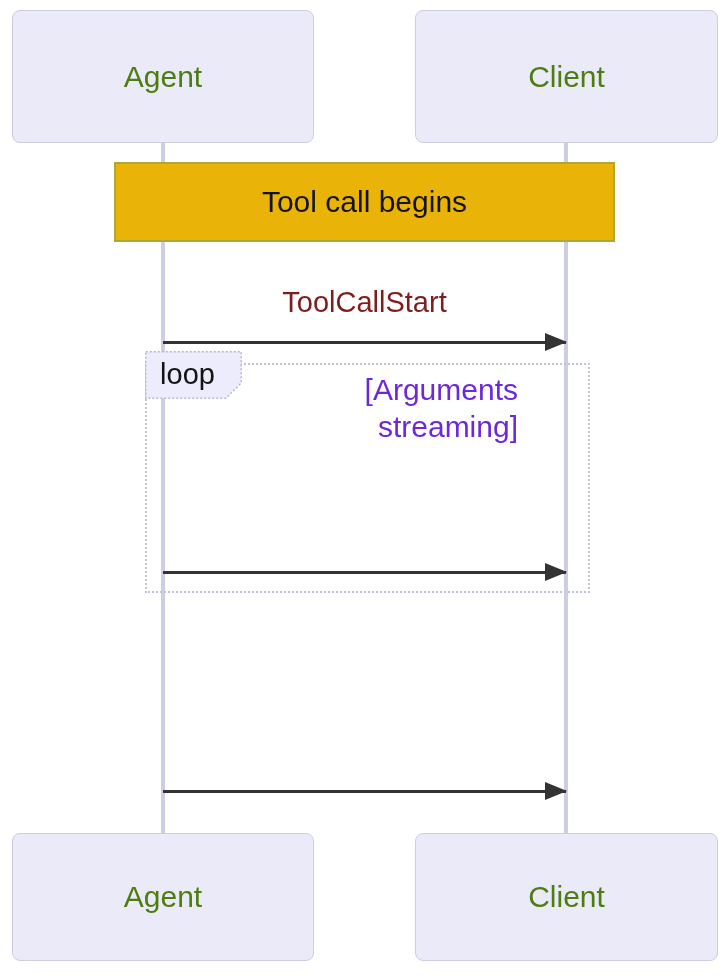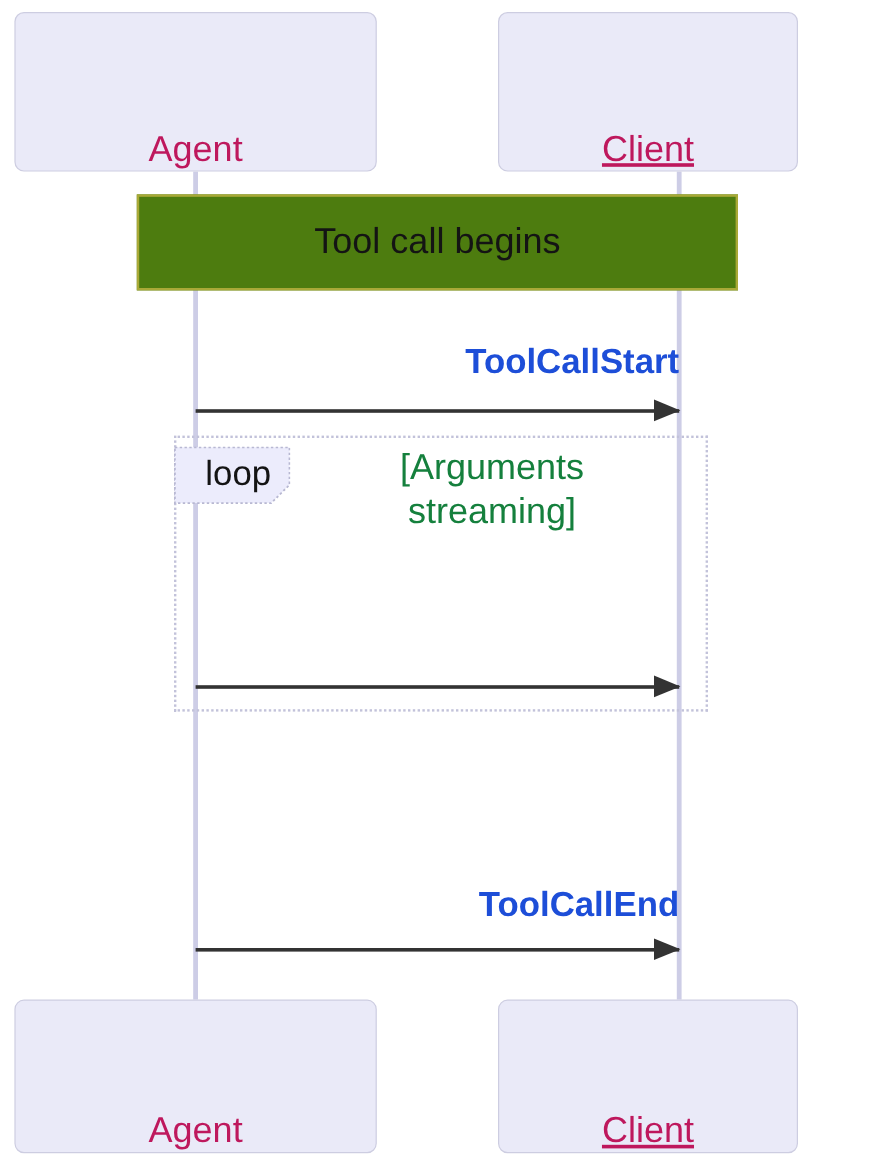--- a/index.html
+++ b/index.html
@@ -24,61 +24,60 @@
   .lifeline.agent  { left: 161px; }
   .lifeline.client { left: 564px; }
 
   
   .actor {
     position: absolute;
     background: #eaeaf8;
     border: 1.5px solid #cdcde1;
     border-radius: 8px;
     display: flex;
-    align-items: flex-end;
+    align-items: center;
     justify-content: center;
     font-size: 30px;
-    color: #be185d;
+    color: #4d7c0f;
     z-index: 5;
     box-sizing: border-box;
   }
   .actor.top    { top: 10px;  height: 133px; }
   .actor.bottom { top: 833px; height: 128px; }
   .actor.agent  { left: 12px;  width: 302px; }
-  .actor.client { left: 415px; width: 250px; text-decoration: underline; }
+  .actor.client { left: 415px; width: 303px; }
 
   
   .note {
     position: absolute;
     left: 114px;
     width: 501px;
     height: 80px;
-    background: #4d7c0f;
+    background: #eab308;
     border: 2px solid #a9a937;
     display: flex;
     align-items: center;
     justify-content: center;
     font-size: 30px;
     color: #141414;
     z-index: 3;
     box-sizing: border-box;
   }
   .note.n1 { top: 162px; }
   .note.n2 { top: 611px; }
 
   
   .msg-label {
     position: absolute;
     left: 163px;
     width: 403px;
-    text-align: right;
+    text-align: center;
     font-size: 29px;
-    color: #1d4ed8;
+    color: #7f1d1d;
     z-index: 4;
-    font-weight: bold;
   }
   .msg-label.m1 { top: 286px; }
   .msg-label.m2 { top: 516px; }
   .msg-label.m3 { top: 738px; }
 
   .arrow {
     position: absolute;
     left: 163px;
     width: 403px;
     height: 3px;
@@ -105,45 +104,44 @@
     top: 363px;
     width: 445px;
     height: 230px;
     border: 2px dotted #c2c2da;
     z-index: 2;
     box-sizing: border-box;
   }
   .loop-tag {
     position: absolute;
     left: 145px;
-    top: 372px;
+    top: 351px;
     width: 97px;
     height: 48px;
     z-index: 3;
-    padding-left: 22px;
   }
   .loop-tag svg { position: absolute; left: 0; top: 0; }
   .loop-tag-text {
     position: absolute;
     left: 0; top: 0; right: 12px; bottom: 2px;
     display: flex;
     align-items: center;
     justify-content: center;
     font-size: 29px;
     color: #141414;
   }
   .loop-condition {
     position: absolute;
     left: 302px;
     top: 371px;
     width: 216px;
-    text-align: center;
+    text-align: right;
     font-size: 30px;
     line-height: 37px;
-    color: #15803d;
+    color: #6d28d9;
     z-index: 3;
   }
 </style>
 </head>
 <body>
 
 <div class="stage">
 
   <div class="lifeline agent"></div>
   <div class="lifeline client"></div>
@@ -163,21 +161,20 @@
 
   <div class="msg-label m1">ToolCallStart</div>
   <div class="arrow a1">
     <div class="arrow-head"></div>
   </div>
 
   <div class="arrow a2">
     <div class="arrow-head"></div>
   </div>
 
-  <div class="msg-label m3">ToolCallEnd</div>
   <div class="arrow a3">
     <div class="arrow-head"></div>
   </div>
 
   <div class="actor top agent">
     <span>Agent</span>
   </div>
   <div class="actor top client">
     <span>Client</span>
   </div>

